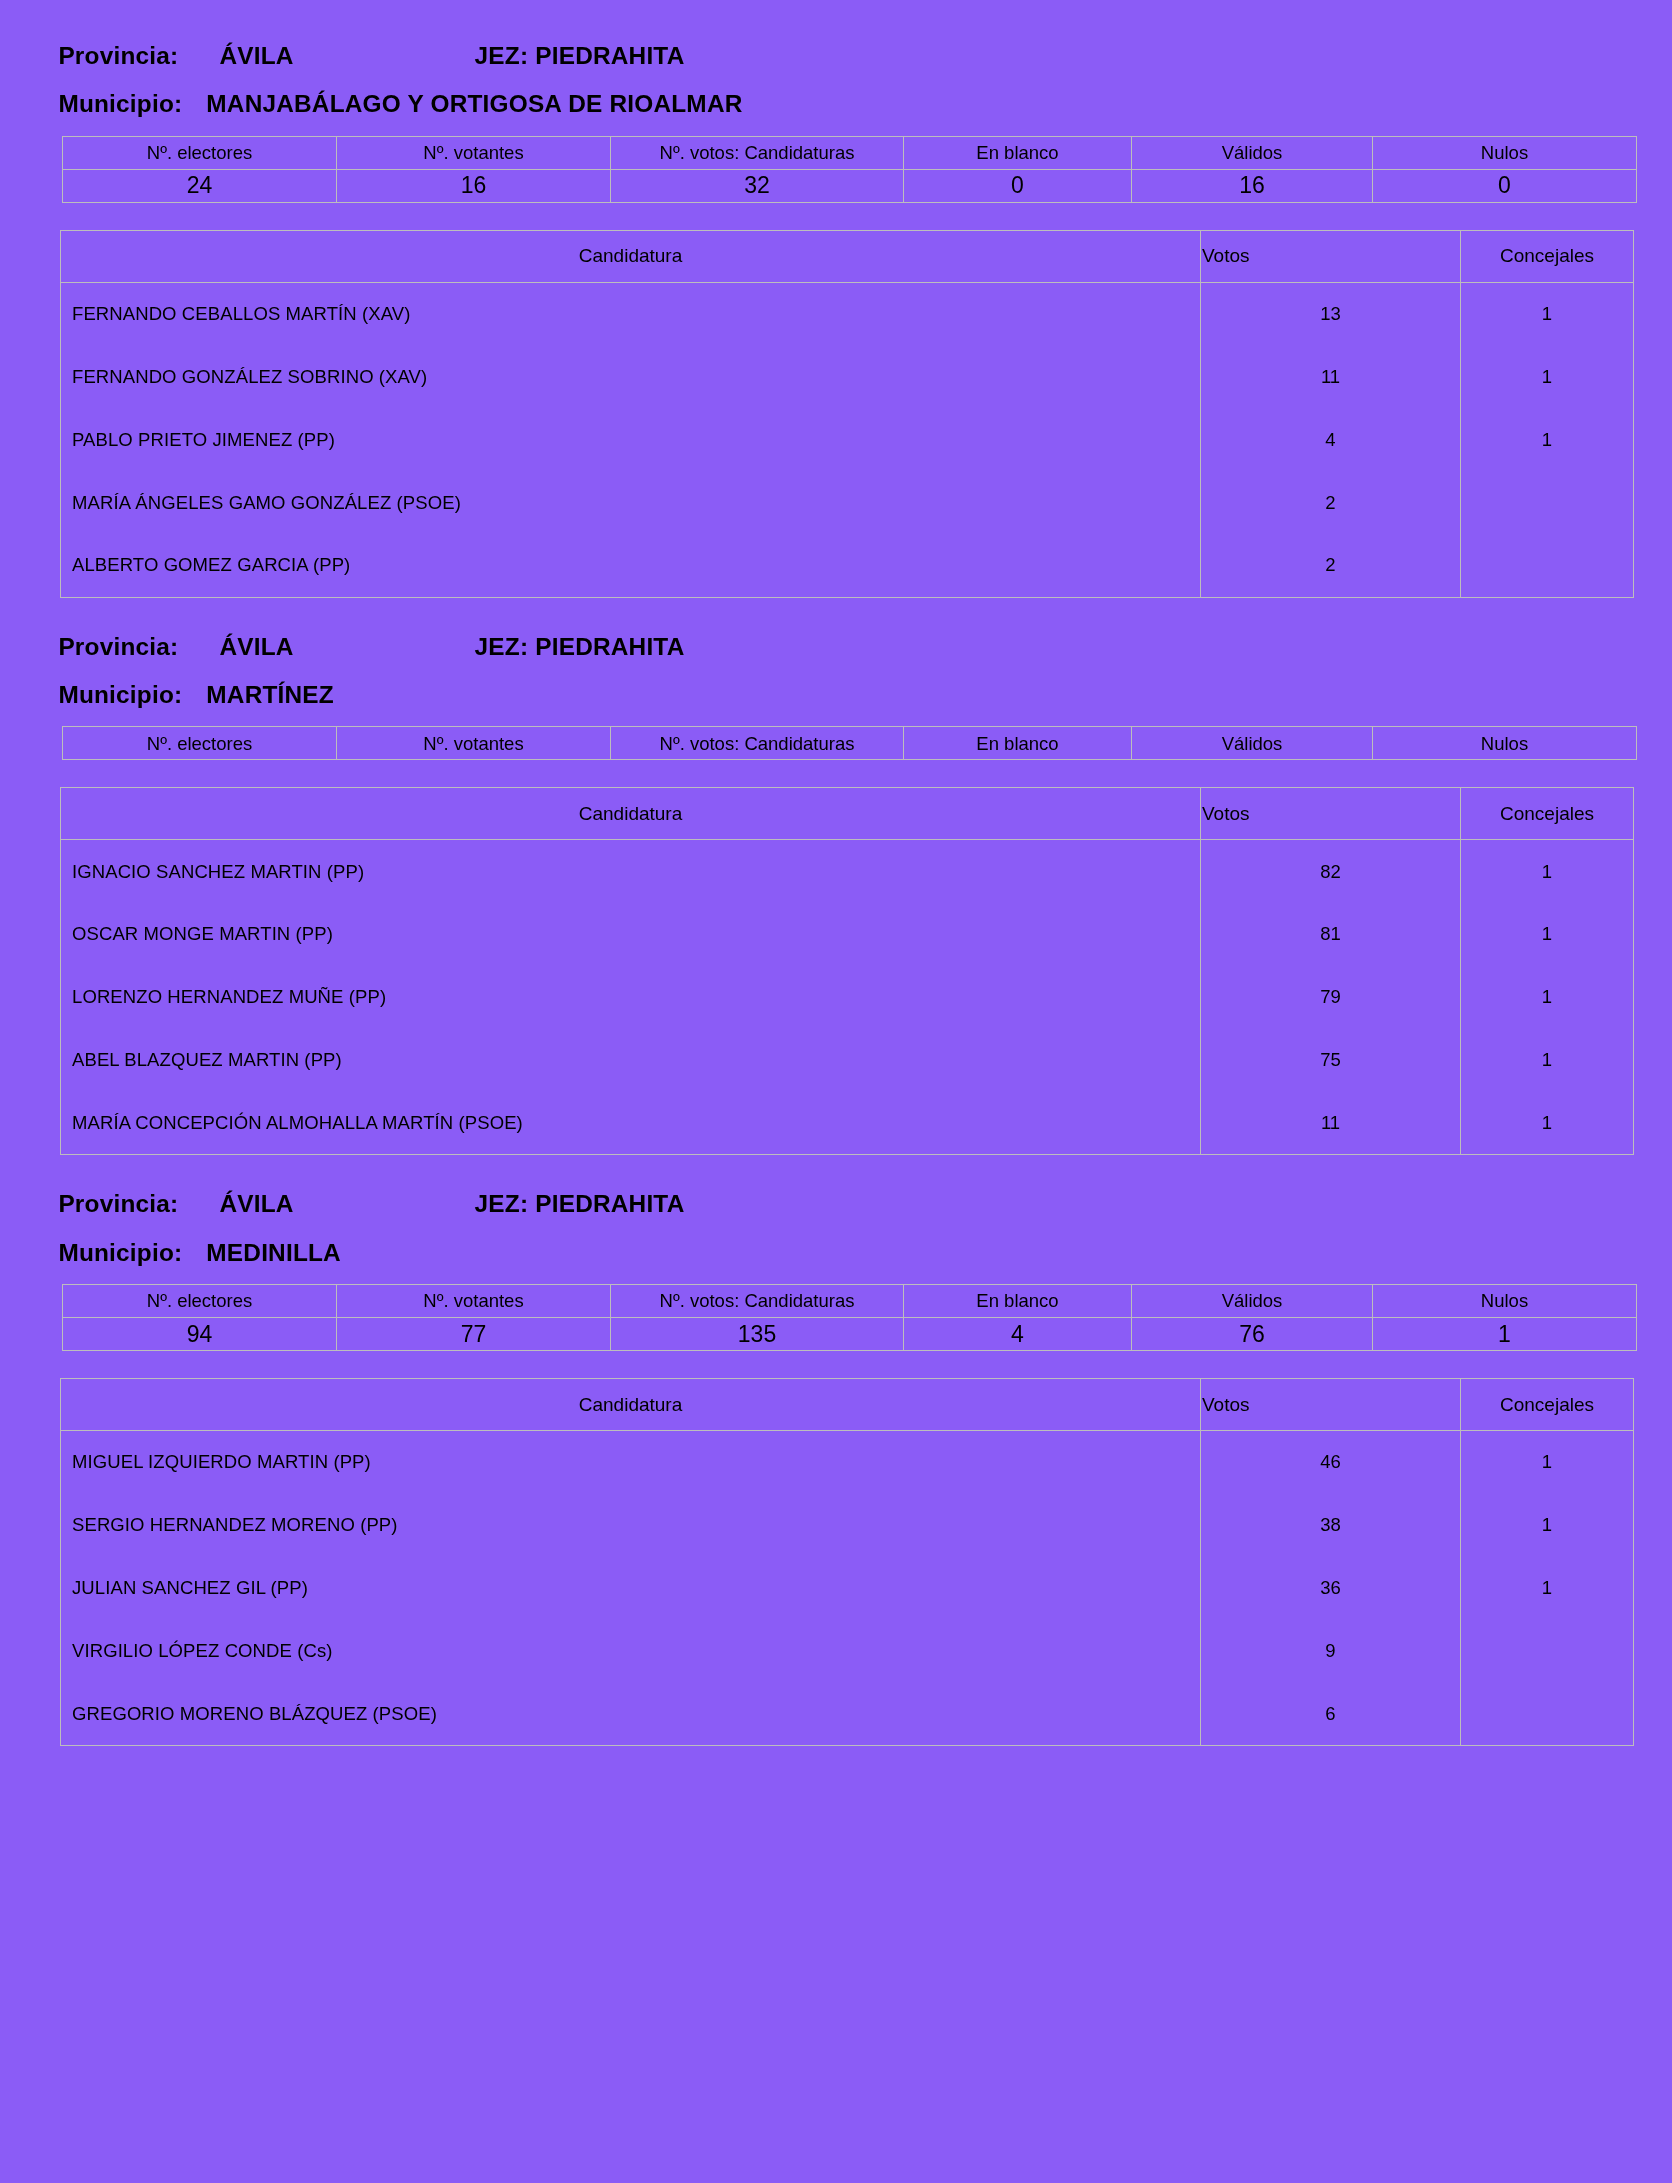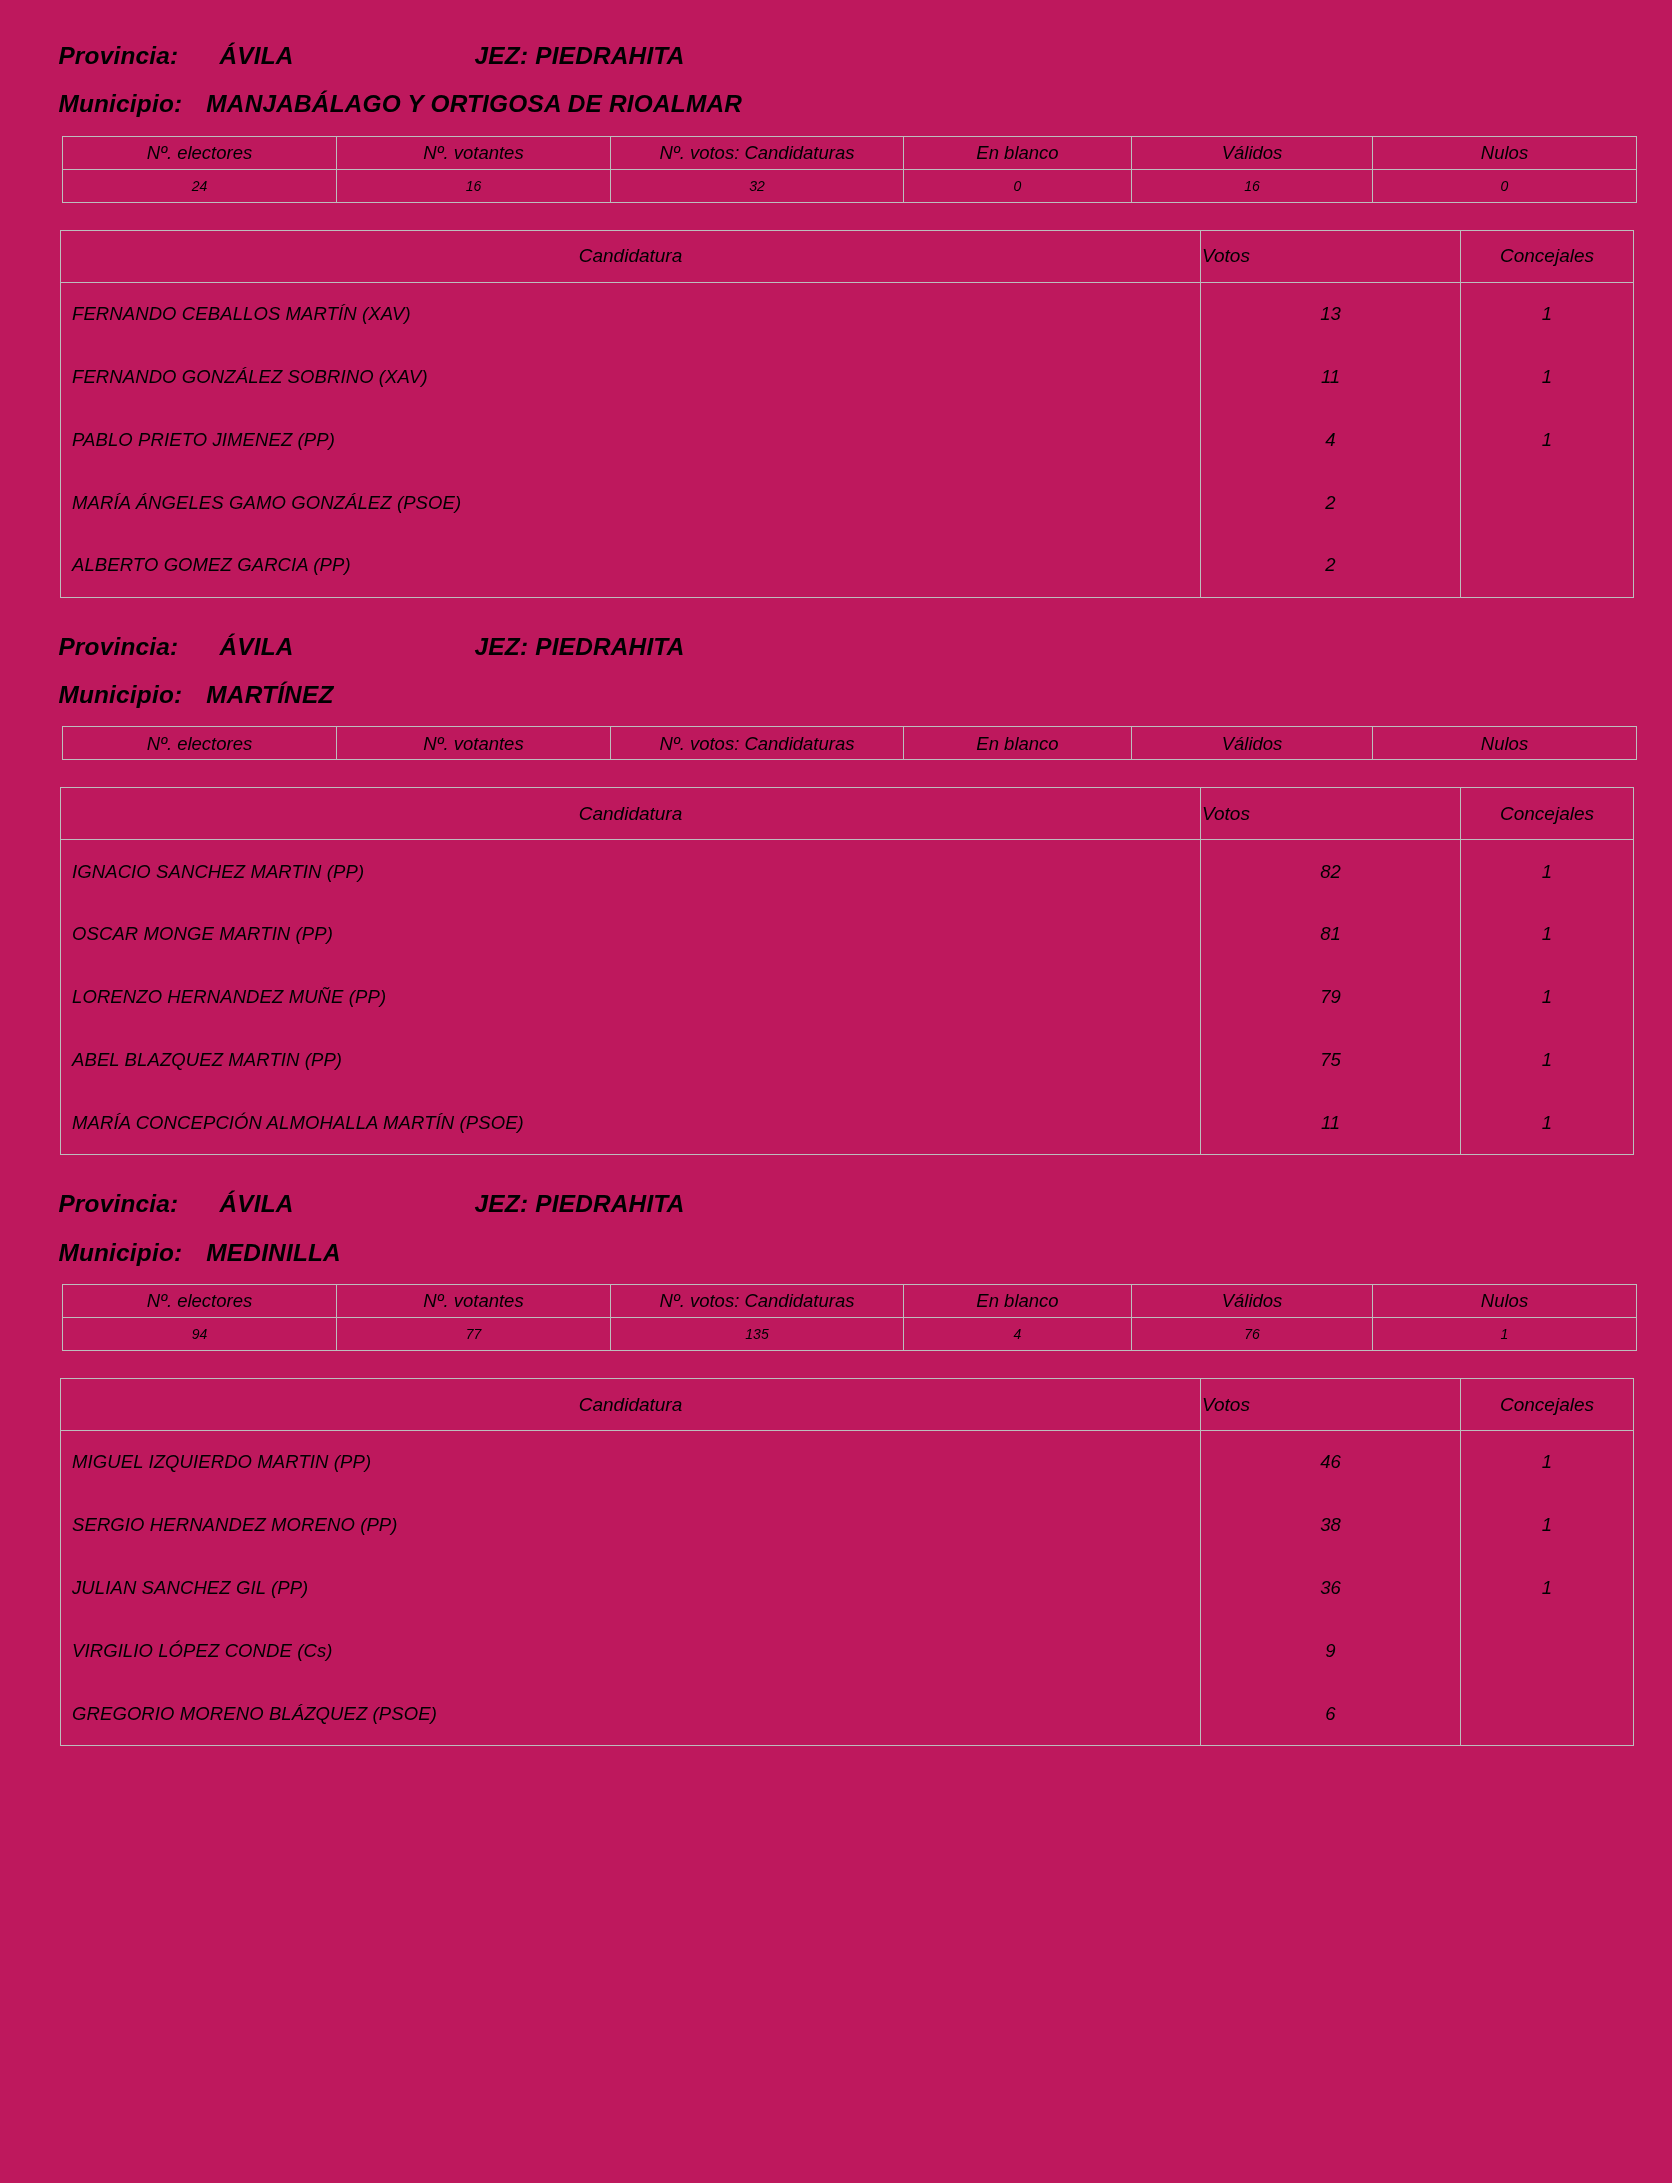--- a/index.html
+++ b/index.html
@@ -11,22 +11,21 @@
   body {
     width: 1672px;
     font-family: "Liberation Sans", sans-serif;
     color: #000000;
     -webkit-font-smoothing: antialiased;
   }
   .page {
     width: 1672px;
     min-height: 2183px;
     padding: 42px 49px 31px 49px;
-    background: #be185d;
-    font-style: italic;
+    background: #8b5cf6;
   }
 
   
   .block {
     margin-bottom: 0;
   }
   .head-row {
     display: flex;
     align-items: baseline;
     font-weight: bold;
@@ -66,21 +65,21 @@
     table-layout: fixed;
   }
   .summary {
     width: 1573px;
     margin-left: 13px;
     margin-bottom: 27px;
   }
   .summary td {
     border: 0.8px solid #bdbdbd;
     text-align: center;
-    font-size: 14px;
+    font-size: 23px;
     height: 33px;
     padding: 1.6px 3.1px;
     line-height: 1.15;
   }
   .summary tr.hdr td {
     font-size: 18.5px;
   }
   .summary col.c1 { width: 274px; }
   .summary col.c2 { width: 274px; }
   .summary col.c3 { width: 293px; }

